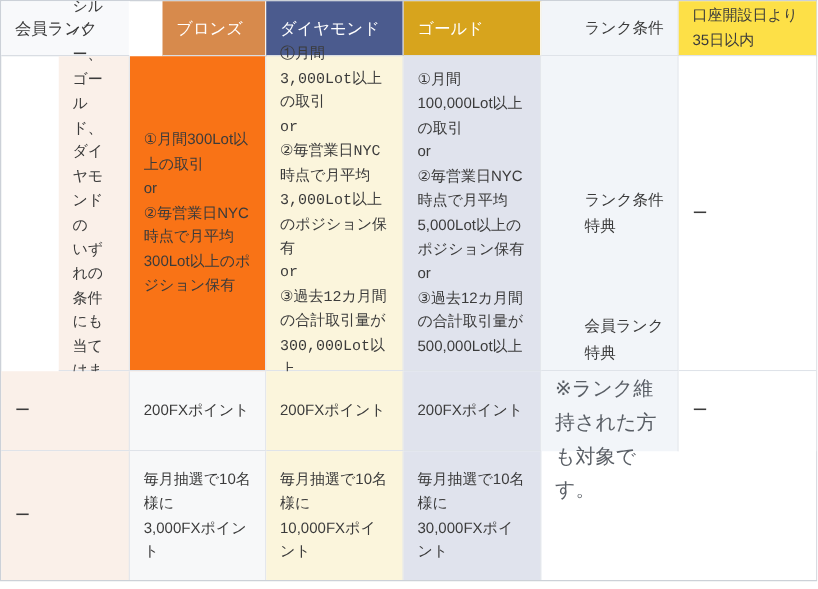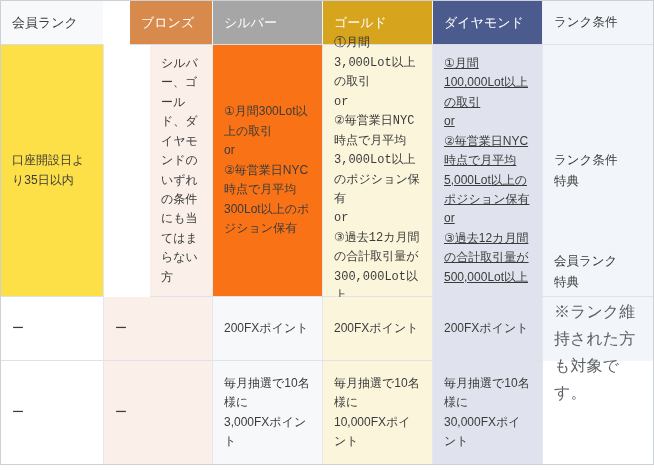--- a/index.html
+++ b/index.html
@@ -43,24 +43,23 @@
     font-size: 13px;
     border-right: 1px solid rgba(255,255,255,0.9);
     border-bottom: 1px solid #d9dde3;
   }
   .corner {
     color: #3b3b3b;
     font-size: 13px;
   }
   .label-cell {
     flex-direction: column;
-    align-items: flex-start;
+    align-items: flex-end;
     justify-content: center;
     font-size: 12.5px;
-    font-family: Liberation Serif, serif;
   }
   .row-note {
     font-size: 16px;
     color: #5a5f66;
     margin-top: 6px;
     white-space: pre-line;
     line-height: 1.7;
   }
 </style>
 </head>
@@ -68,28 +67,25 @@
 
 <div class="page">
   <div class="rank-table">
 
     <div class="cell hcell corner" style="background-color: rgb(248, 249, 251);">
       <span class="cell-text">会員ランク</span>
     </div>
     <div class="cell hcell" style="background-color: rgb(215, 138, 76); margin-left: 26px;">
       <span class="cell-text">ブロンズ</span>
     </div>
-    <div class="cell hcell" style="background-color: rgb(166, 166, 166);">
-      <span class="cell-text">シルバー</span>
+    <div class="cell hcell" style="background-color: rgb(75, 91, 142);">
+      <span class="cell-text">ダイヤモンド</span>
     </div>
     <div class="cell hcell" style="background-color: rgb(215, 164, 29);">
       <span class="cell-text">ゴールド</span>
-    </div>
-    <div class="cell hcell" style="background-color: rgb(75, 91, 142);">
-      <span class="cell-text">ダイヤモンド</span>
     </div>
 
     <div class="cell label-cell" style="background-color: rgb(242, 245, 249);">
       <span class="cell-text">ランク条件</span>
     </div>
     <div class="cell" style="background-color: #fde047;">
       <span class="cell-text">口座開設日より35日以内</span>
     </div>
     <div class="cell" style="background-color: rgb(250, 240, 233); margin-left: 46px;">
       <span class="cell-text">シルバー、ゴールド、ダイヤモンドの
@@ -100,21 +96,21 @@
 or
 ②毎営業日NYC時点で月平均300Lot以上のポジション保有</span>
     </div>
     <div class="cell" style="background-color: rgb(251, 245, 220); font-family: Liberation Mono, monospace;">
       <span class="cell-text">①月間3,000Lot以上の取引
 or
 ②毎営業日NYC時点で月平均3,000Lot以上のポジション保有
 or
 ③過去12カ月間の合計取引量が300,000Lot以上</span>
     </div>
-    <div class="cell" style="background-color: rgb(224, 227, 237); text-decoration: underline;">
+    <div class="cell" style="background-color: rgb(224, 227, 237);">
       <span class="cell-text">①月間100,000Lot以上の取引
 or
 ②毎営業日NYC時点で月平均5,000Lot以上のポジション保有
 or
 ③過去12カ月間の合計取引量が500,000Lot以上</span>
     </div>
 
     <div class="cell label-cell" style="background-color: rgb(242, 245, 249);">
       <span class="cell-text">ランク条件
 特典</span>

